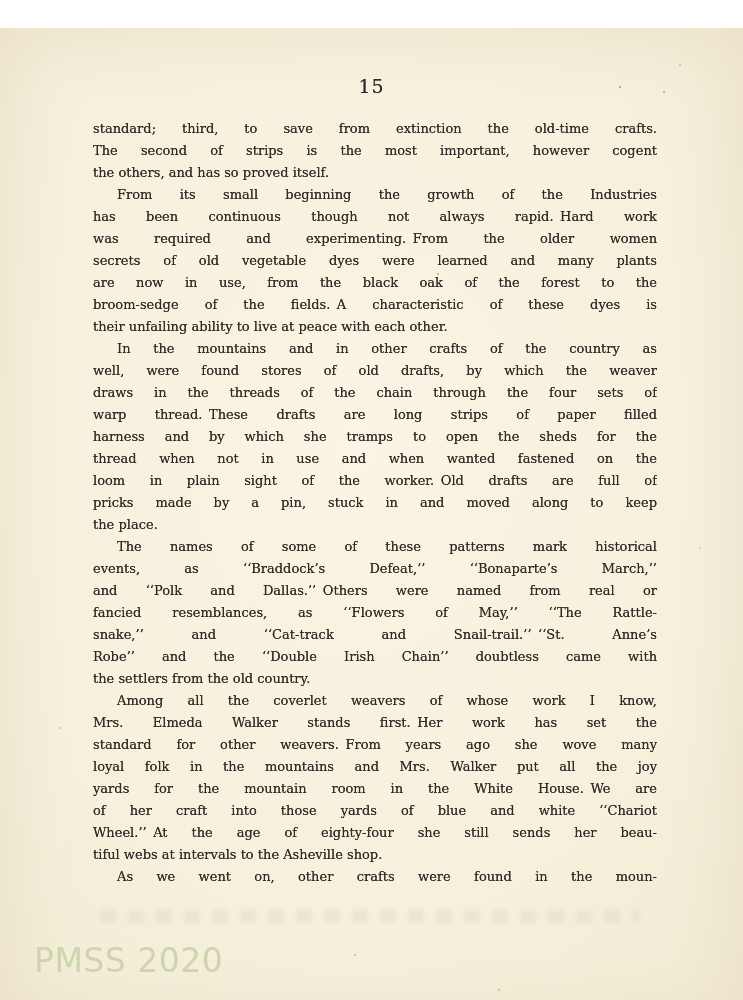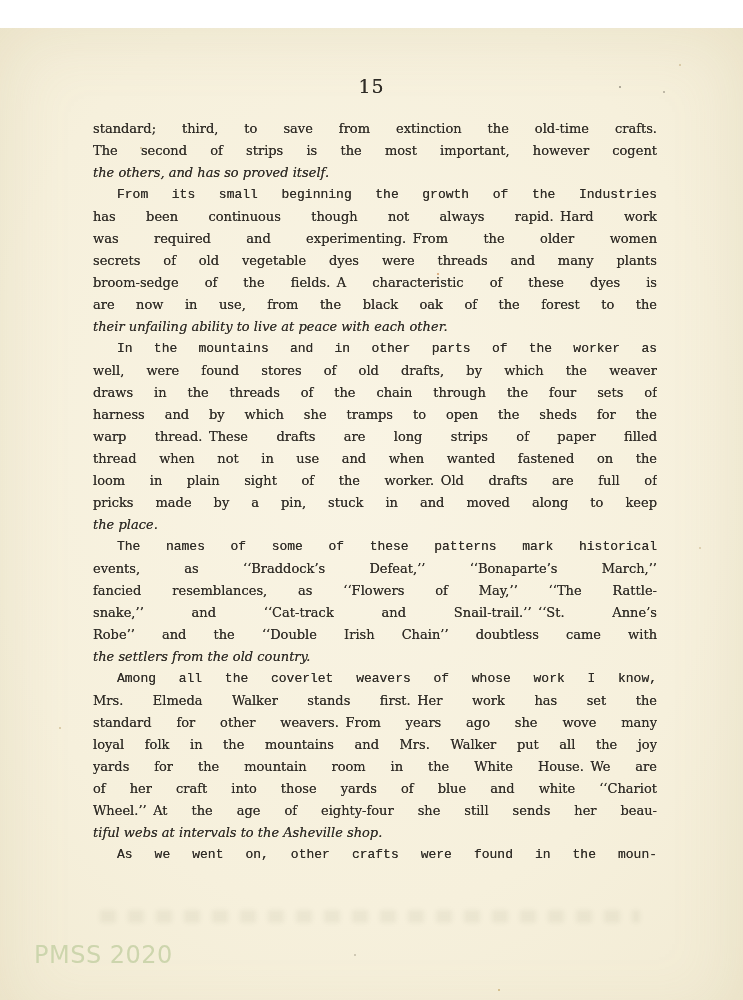--- a/index.html
+++ b/index.html
@@ -49,40 +49,40 @@
   }
   .para { margin: 0; padding: 0; }
   .line {
     height: 22px;
     line-height: 22px;
     text-align: justify;
     text-align-last: justify;
     white-space: nowrap;
     overflow: hidden;
   }
-  .line.endline { text-align-last: left; font-style: italic; }
-  .line.indent { text-indent: 24px; font-family: Liberation Mono, monospace; }
+  .line.endline { text-align-last: left; }
+  .line.indent { text-indent: 24px; }
   .show-through {
     position: absolute;
     left: 100px;
     top: 882px;
     width: 540px;
     height: 13px;
     background: repeating-linear-gradient(90deg,
       rgba(140,140,110,0.18) 0px, rgba(140,140,110,0.18) 16px,
       rgba(140,140,110,0) 16px, rgba(140,140,110,0) 28px);
     filter: blur(2.2px);
     opacity: 0.55;
   }
   .watermark {
     position: absolute;
     left: 34px;
     top: 913px;
     font-family: "DejaVu Sans", "Liberation Sans", sans-serif;
-    font-size: 24px;
+    font-size: 33px;
     font-weight: 400;
     letter-spacing: 0.5px;
     color: #cbd4ab;
     opacity: 0.95;
   }
   .scan-edge {
     position: absolute;
     left: 0;
     bottom: 0;
     width: 100%;
@@ -98,39 +98,40 @@
   <div class="text-block">
       <div class="para">
         <div class="line">standard; third, to save from extinction the old-time crafts.</div>
         <div class="line">The second of strips is the most important, however cogent</div>
         <div class="line endline">the others, and has so proved itself.</div>
       </div>
       <div class="para">
         <div class="line indent">From its small beginning the growth of the Industries</div>
         <div class="line">has been continuous though not always rapid. Hard work</div>
         <div class="line">was required and experimenting. From the older women</div>
-        <div class="line">secrets of old vegetable dyes were threads and many plants</div>
+        <div class="line">secrets of old vegetable dyes were learned and many plants</div>
+        <div class="line">are now in use, from the black oak of the forest to the</div>
         <div class="line">broom-sedge of the fields. A characteristic of these dyes is</div>
-        <div class="line">are now in use, from the black oak of the forest to the</div>
         <div class="line endline">their unfailing ability to live at peace with each other.</div>
       </div>
       <div class="para">
-        <div class="line indent">In the mountains and in other parts of the worker as</div>
+        <div class="line indent">In the mountains and in other crafts of the country as</div>
         <div class="line">well, were found stores of old drafts, by which the weaver</div>
         <div class="line">draws in the threads of the chain through the four sets of</div>
+        <div class="line">warp thread. These drafts are long strips of paper filled</div>
         <div class="line">harness and by which she tramps to open the sheds for the</div>
-        <div class="line">warp thread. These drafts are long strips of paper filled</div>
         <div class="line">thread when not in use and when wanted fastened on the</div>
         <div class="line">loom in plain sight of the worker. Old drafts are full of</div>
         <div class="line">pricks made by a pin, stuck in and moved along to keep</div>
         <div class="line endline">the place.</div>
       </div>
       <div class="para">
         <div class="line indent">The names of some of these patterns mark historical</div>
         <div class="line">events, as ‘‘Braddock’s Defeat,’’ ‘‘Bonaparte’s March,’’</div>
+        <div class="line">and ‘‘Polk and Dallas.’’ Others were named from real or</div>
         <div class="line">fancied resemblances, as ‘‘Flowers of May,’’ ‘‘The Rattle-</div>
         <div class="line">snake,’’ and ‘‘Cat-track and Snail-trail.’’ ‘‘St. Anne’s</div>
         <div class="line">Robe’’ and the ‘‘Double Irish Chain’’ doubtless came with</div>
         <div class="line endline">the settlers from the old country.</div>
       </div>
       <div class="para">
         <div class="line indent">Among all the coverlet weavers of whose work I know,</div>
         <div class="line">Mrs. Elmeda Walker stands first. Her work has set the</div>
         <div class="line">standard for other weavers. From years ago she wove many</div>
         <div class="line">loyal folk in the mountains and Mrs. Walker put all the joy</div>

